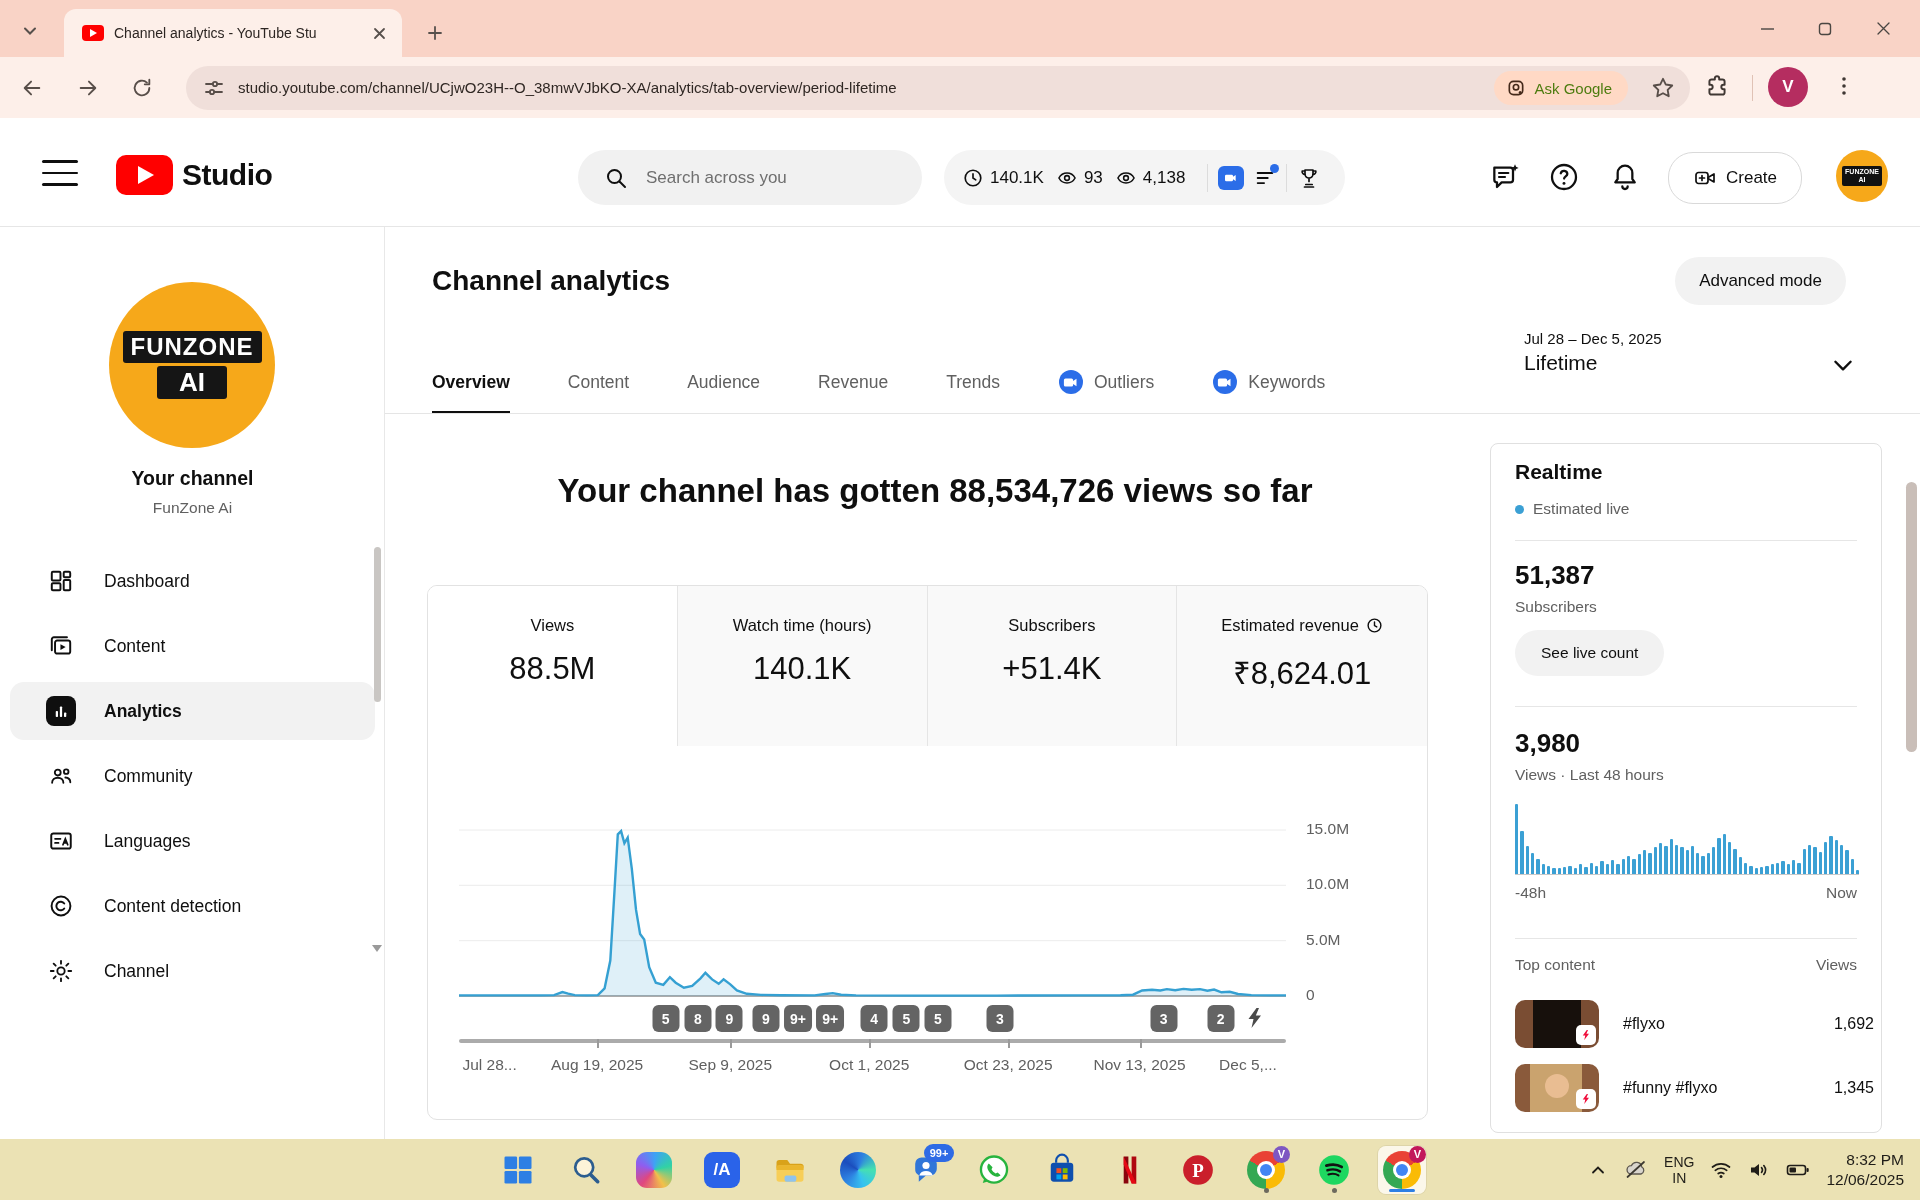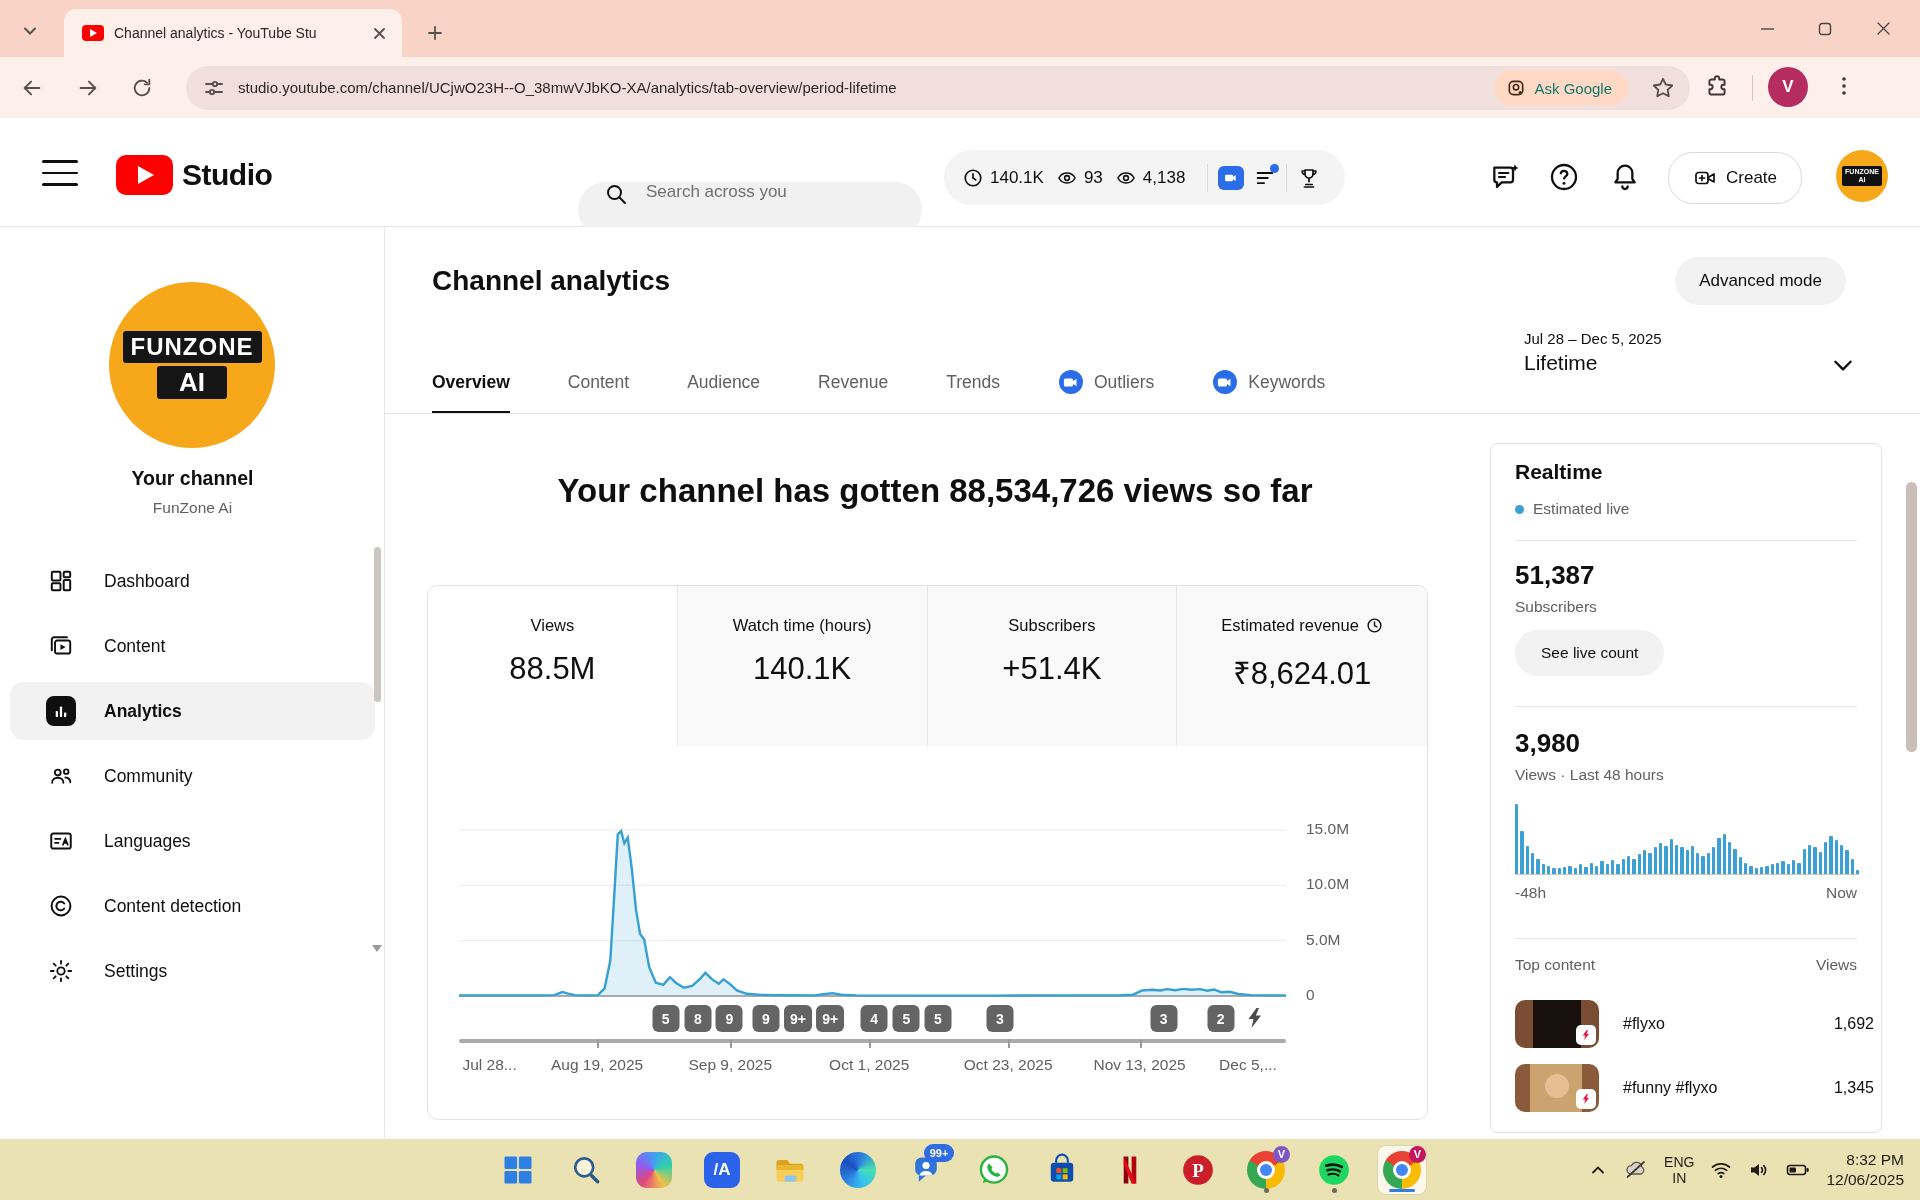--- a/index.html
+++ b/index.html
@@ -22,39 +22,39 @@
   .win-controls{position:absolute;right:8px;top:0;height:57px;display:flex;align-items:center;}
   .win-btn{width:58px;height:50px;display:flex;align-items:center;justify-content:center;}
 
   #toolbar{position:absolute;left:0;top:57px;width:1920px;height:61px;background:#fdefe9;}
   .nav-btn{position:absolute;top:13px;width:36px;height:36px;display:flex;align-items:center;justify-content:center;border-radius:50%;}
   .urlbar{position:absolute;left:186px;top:9px;width:1504px;height:44px;background:#f0dfda;border-radius:22px;}
   .urlbar .tune{position:absolute;left:16px;top:10px;}
   .url-text{position:absolute;left:52px;top:0;line-height:44px;font-size:15px;color:#2f2723;white-space:nowrap;}
   .ask-pill{position:absolute;right:62px;top:5px;height:34px;background:#ffd9c5;border-radius:17px;
       display:flex;align-items:center;padding:0 16px 0 12px;}
-  .ask-pill span{font-size:15px;font-weight:500;color:#0f766e;margin-left:8px;}
+  .ask-pill span{font-size:15px;font-weight:500;color:#4d7c0f;margin-left:8px;}
   .star-btn{position:absolute;right:14px;top:9px;width:26px;height:26px;}
   .ext-btn{position:absolute;left:1704px;top:17px;}
   .tb-divider{position:absolute;left:1752px;top:18px;width:1px;height:26px;background:#e0c2b5;}
   .profile-chip{position:absolute;left:1768px;top:10px;width:40px;height:40px;border-radius:50%;background:#b52d60;
       color:#fff;font-size:17px;font-weight:600;display:flex;align-items:center;justify-content:center;}
   .menu-dots{position:absolute;left:1832px;top:17px;}
 
   
   #ytheader{position:absolute;left:0;top:118px;width:1920px;height:109px;background:#fff;border-bottom:1px solid #e6e6e6;box-sizing:border-box;}
   .hamburger{position:absolute;left:42px;top:40px;width:36px;height:30px;display:flex;flex-direction:column;justify-content:space-between;padding:2px 0;box-sizing:border-box;}
   .hamburger i{display:block;height:2.6px;background:#0f0f0f;border-radius:2px;}
   .yt-logo{position:absolute;left:116px;top:37px;display:flex;align-items:center;}
   .yt-logo .play{width:57px;height:40px;background:#ff0000;border-radius:10px;position:relative;}
   .yt-logo .play::after{content:'';position:absolute;left:22px;top:11px;border-left:16px solid #fff;
       border-top:9px solid transparent;border-bottom:9px solid transparent;}
   .yt-logo .word{font-size:30px;font-weight:700;letter-spacing:-0.5px;margin-left:9px;color:#0f0f0f;}
   .search-pill{position:absolute;left:578px;top:32px;width:344px;height:55px;background:#f1f1f1;border-radius:28px;
-      display:flex;align-items:flex-start;padding-left:26px;box-sizing:border-box;margin-top:32px;}
+      display:flex;align-items:center;padding-left:26px;box-sizing:border-box;}
   .search-pill .ph{font-size:17px;color:#6f6f6f;margin-left:18px;white-space:nowrap;overflow:hidden;width:150px;}
   .stats-pill{position:absolute;left:944px;top:32px;width:401px;height:55px;background:#f4f4f4;border-radius:28px;
       display:flex;align-items:center;padding:0 14px 0 18px;box-sizing:border-box;}
   .stats-pill .num{font-size:17px;font-weight:500;color:#0f0f0f;margin:0 12px 0 6px;}
   .pill-div{width:1px;height:28px;background:#dcdcdc;margin:0 10px;}
   .iq-badge{width:26px;height:24px;background:#2b6de8;border-radius:6px;display:flex;align-items:center;justify-content:center;}
   .lines-ic{position:relative;margin-left:10px;}
   .lines-ic .bdot{position:absolute;right:-3px;top:-3px;width:9px;height:9px;border-radius:50%;background:#2b6de8;}
   .hd-icon{position:absolute;top:40px;width:38px;height:38px;display:flex;align-items:center;justify-content:center;}
   .create-btn{position:absolute;left:1668px;top:34px;height:50px;width:132px;border:1px solid #d9d9d9;border-radius:25px;
@@ -432,21 +432,21 @@
       </div>
       <div class="nav-item">
         <span class="nav-ic">
           <svg width="26" height="26" viewBox="0 0 24 24">
             <g fill="none" stroke="#0f0f0f" stroke-width="1.7" stroke-linecap="round">
               <circle cx="12" cy="12" r="3.4"></circle>
               <path d="M12 2.6v2.6M12 18.8v2.6M2.6 12h2.6M18.8 12h2.6M5.2 5.2l1.9 1.9M16.9 16.9l1.9 1.9M18.8 5.2l-1.9 1.9M7.1 16.9l-1.9 1.9"></path>
             </g>
           </svg>
         </span>
-        <span class="nav-lb">Settings</span>
+        <span class="nav-lb">Channel</span>
       </div>
     </div>
   <div class="sb-scroll"></div>
   <div class="sb-downarrow"></div>
 </div>
 
 <div id="main">
   <div class="page-title">Channel analytics</div>
   <div class="advanced-btn">
       <span>Advanced mode</span>

